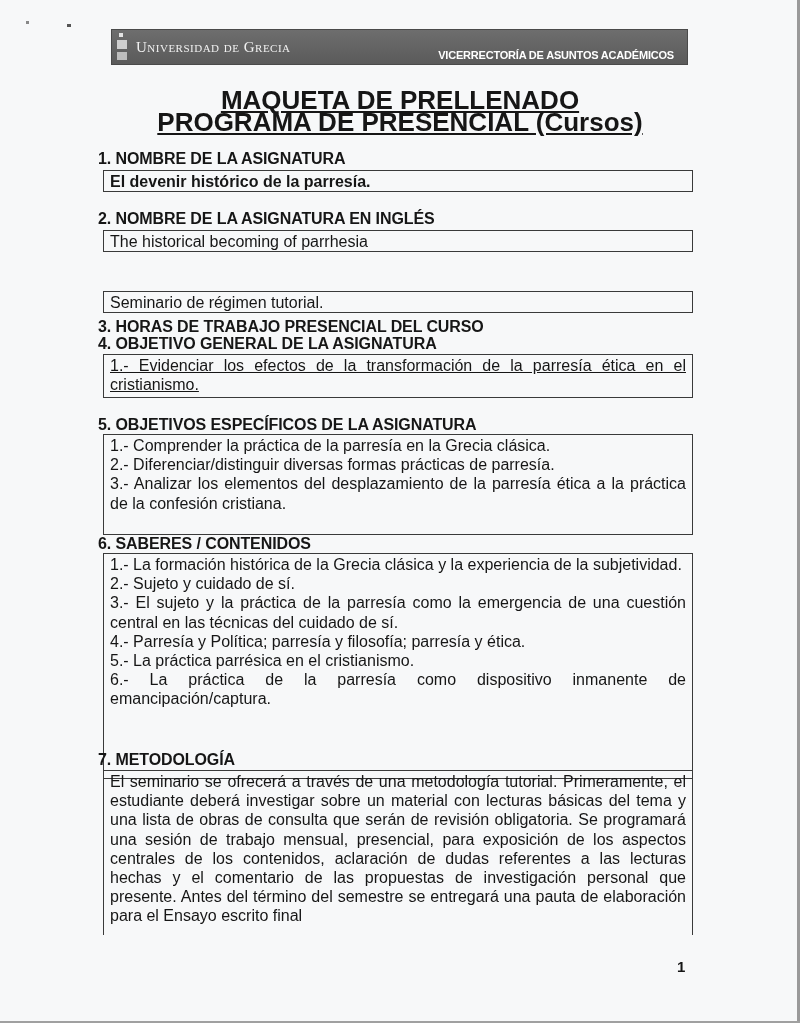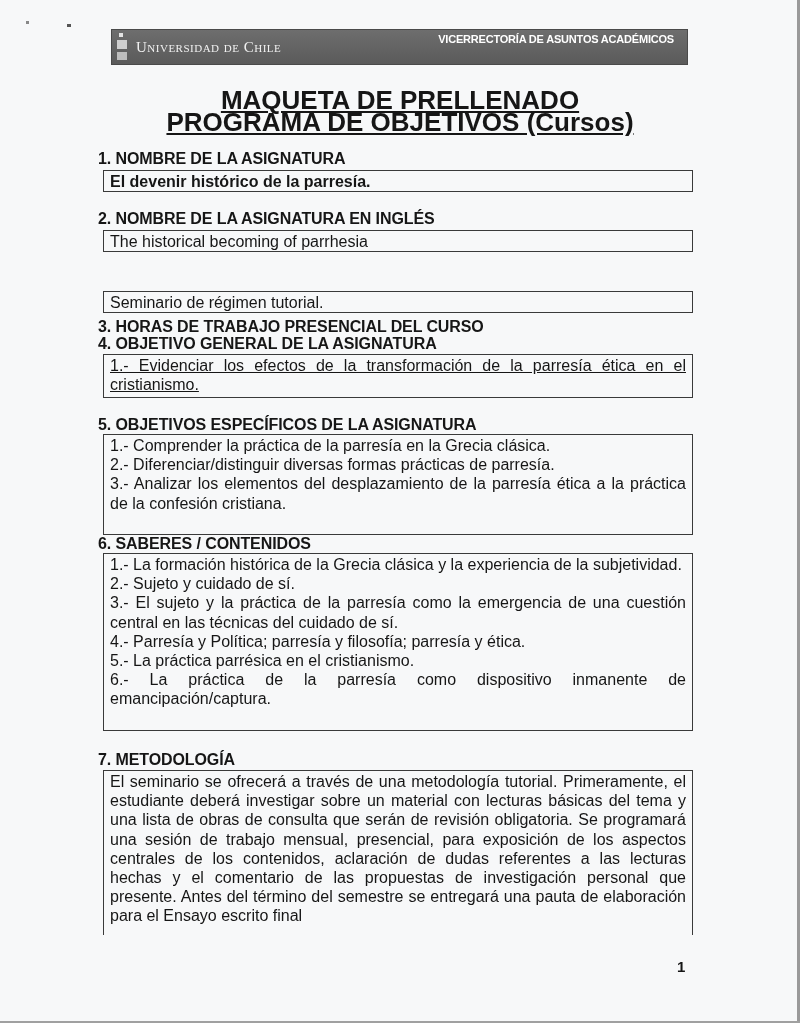--- a/index.html
+++ b/index.html
@@ -17,21 +17,21 @@
   }
   .logo-emblem { position: absolute; left: 6px; top: 4px; width: 12px; height: 28px; }
   .logo-emblem .e1 { position:absolute; left:2px; top:0; width:4px; height:4px; background:#e4e4e4; }
   .logo-emblem .e2 { position:absolute; left:0; top:7px; width:10px; height:9px; background:#cfcfcf; }
   .logo-emblem .e3 { position:absolute; left:0; top:19px; width:10px; height:8px; background:#bdbdbd; }
   .univ-name {
     position: absolute; left: 25px; top: 10px; color: #f1f1f1;
     font-family: "Liberation Serif", serif; font-size: 15px; letter-spacing: 0.5px; font-variant: small-caps;
   }
   .vice-name {
-    position: absolute; right: 14px; top: 4px; color: #ffffff;
+    position: absolute; right: 14px; top: 20px; color: #ffffff;
     font-size: 11px; font-weight: bold; letter-spacing: -0.2px;
   }
   .doc-title {
     position: absolute; left: 100px; width: 600px; text-align: center;
     font-size: 26px; font-weight: bold; text-decoration: underline; line-height: 22px;
   }
   .section-heading {
     position: absolute; left: 98px; font-size: 16px; font-weight: bold; line-height: 18px; letter-spacing: -0.1px;
   }
   .box {
@@ -51,26 +51,26 @@
 <div class="page-edge-bottom"></div>
 <div class="speck" style="left:26px;top:21px;width:3px;height:3px;background:#888;"></div>
 <div class="speck" style="left:67px;top:24px;"></div>
 
 <div class="header-band">
   <div class="logo-emblem">
     <div class="e1"></div>
       <div class="e2"></div>
       <div class="e3"></div>
   </div>
-  <div class="univ-name">Universidad de Chile</div>
+  <div class="univ-name">Universidad de Grecia</div>
   <div class="vice-name">VICERRECTORÍA DE ASUNTOS ACADÉMICOS</div>
 </div>
 
 <div class="doc-title" style="top:89px;">MAQUETA DE PRELLENADO</div>
-<div class="doc-title" style="top:111px;">PROGRAMA DE OBJETIVOS (Cursos)</div>
+<div class="doc-title" style="top:111px;">PROGRAMA DE PRESENCIAL (Cursos)</div>
 
 <div class="section-heading" style="top:150px;">1. NOMBRE DE LA ASIGNATURA</div>
 <div class="box single" style="top:170px;font-weight:bold;">
   <span class="line">El devenir histórico de la parresía.</span>
 </div>
 
 <div class="section-heading" style="top:210px;">2. NOMBRE DE LA ASIGNATURA EN INGLÉS</div>
 <div class="box single" style="top:230px;">
   <span class="line italic">The historical becoming of parrhesia</span>
 </div>
@@ -86,21 +86,21 @@
 </div>
 
 <div class="section-heading" style="top:416px;">5. OBJETIVOS ESPECÍFICOS DE LA ASIGNATURA</div>
 <div class="box" style="top:434px; height:101px;">
   <span class="line">1.- Comprender la práctica de la parresía en la Grecia clásica.</span>
   <span class="line">2.- Diferenciar/distinguir diversas formas prácticas de parresía.</span>
   <span class="line">3.- Analizar los elementos del desplazamiento de la parresía ética a la práctica de la confesión cristiana.</span>
 </div>
 
 <div class="section-heading" style="top:535px;">6. SABERES / CONTENIDOS</div>
-<div class="box" style="top:553px; height:178px;">
+<div class="box" style="top:553px; height:226px;">
   <span class="line">1.- La formación histórica de la Grecia clásica y la experiencia de la subjetividad.</span>
   <span class="line">2.- Sujeto y cuidado de sí.</span>
   <span class="line">3.- El sujeto y la práctica de la parresía como la emergencia de una cuestión central en las técnicas del cuidado de sí.</span>
   <span class="line">4.- Parresía y Política; parresía y filosofía; parresía y ética.</span>
   <span class="line">5.- La práctica parrésica en el cristianismo.</span>
   <span class="line">6.- La práctica de la parresía como dispositivo inmanente de emancipación/captura.</span>
 </div>
 
 <div class="section-heading" style="top:751px;">7. METODOLOGÍA</div>
 <div class="box" style="top:770px; height:165px; border-bottom:none;">

